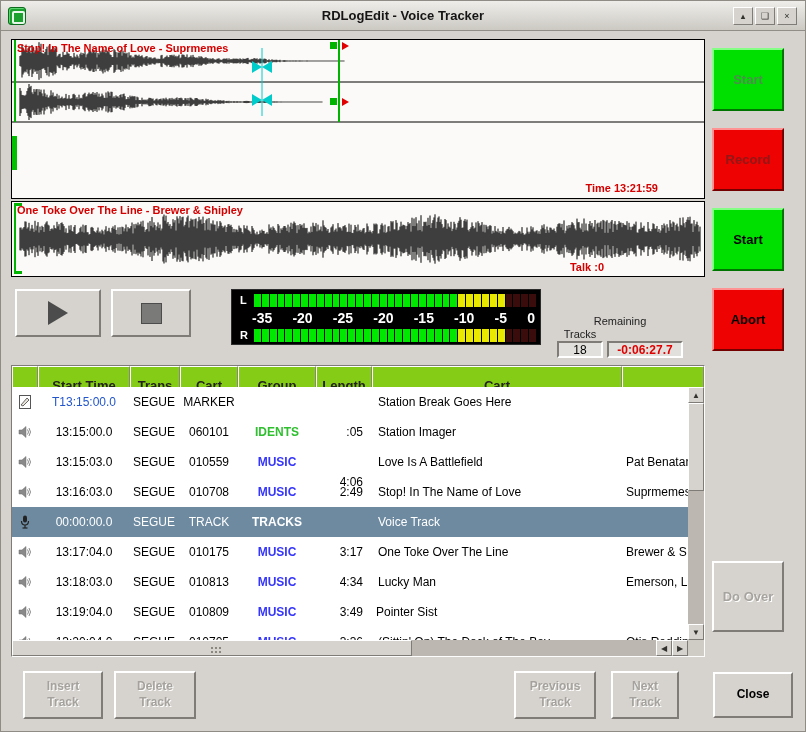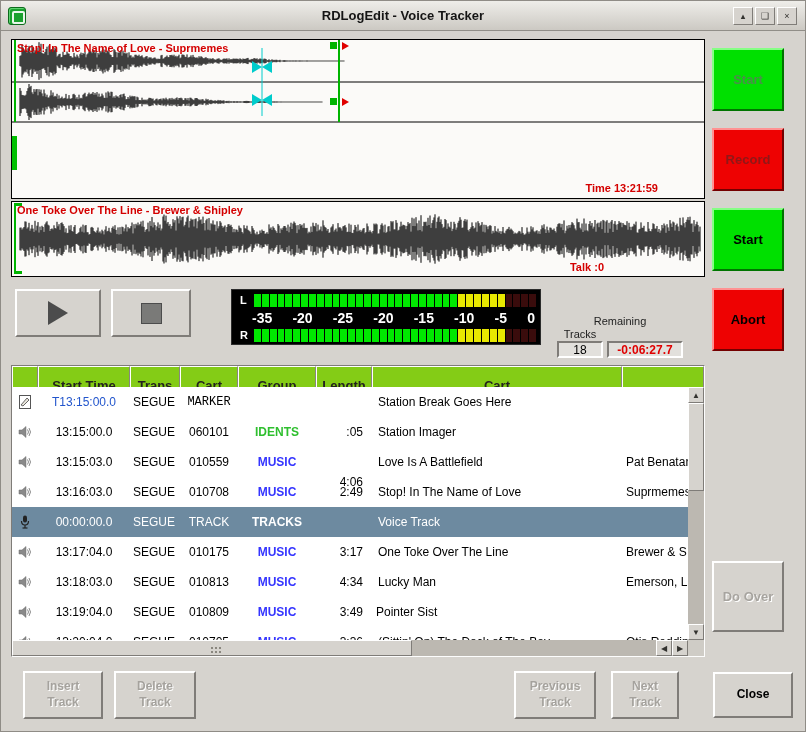--- a/index.html
+++ b/index.html
@@ -383,21 +383,21 @@
     <div id="log-rows">
         <div class="lrow">
           <div class="cell c-icon" style="width: 26px;">
             <svg width="16" height="16" viewBox="0 0 16 16">
               <rect x="2.5" y="1.5" width="11" height="13" fill="#fff" stroke="#555"></rect>
               <path d="M4 11 L10 4 L12 6 L6 12 Z" fill="#e8e4da" stroke="#444" stroke-width="0.8"></path>
             </svg>
           </div>
           <div class="cell c-start" style="width: 92px; color: rgb(34, 85, 204);">T13:15:00.0</div>
           <div class="cell c-trans" style="width: 50px;">SEGUE</div>
-          <div class="cell c-cart" style="width: 58px; font-family: Liberation Mono, monospace;">MARKER</div>
+          <div class="cell c-cart" style="width: 58px;">MARKER</div>
           <div class="cell c-group" style="width: 78px;"></div>
           <div class="cell c-len" style="width: 56px;"></div>
           <div class="cell c-title" style="width: 250px;">Station Break Goes Here</div>
           <div class="cell c-artist" style="width: 66px;"></div>
         </div>
         <div class="lrow">
           <div class="cell c-icon" style="width: 26px;">
             <svg width="16" height="16" viewBox="0 0 16 16">
               <polygon points="2,6 5,6 9,2.5 9,13.5 5,10 2,10" fill="#8a8a8a" stroke="#6a6a6a" stroke-width="0.5"></polygon>
               <path d="M10.5 5.5 Q12.5 8 10.5 10.5 M12 4 Q15 8 12 12" fill="none" stroke="#8a8a8a" stroke-width="1"></path>

